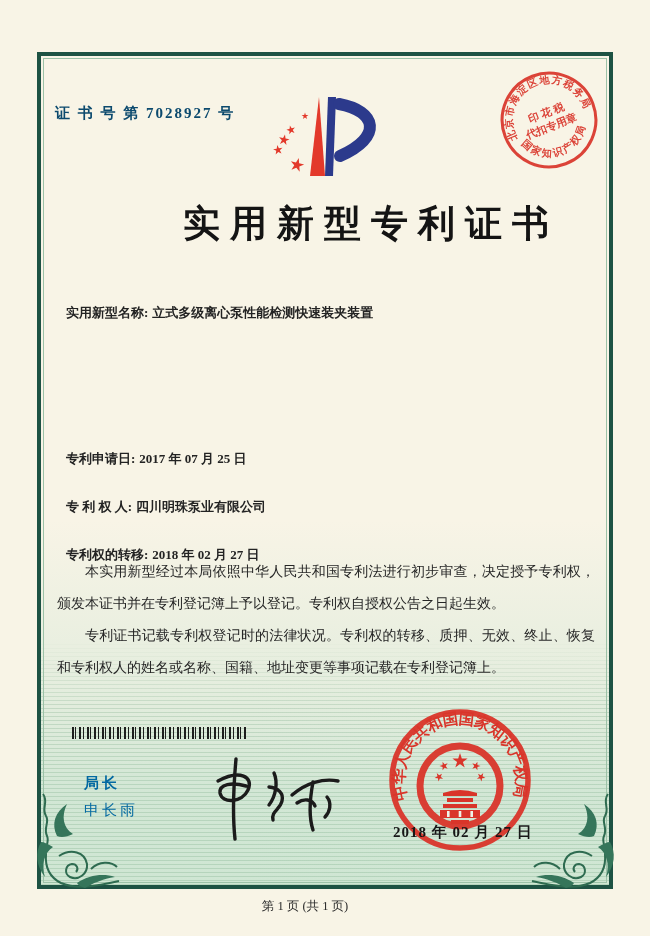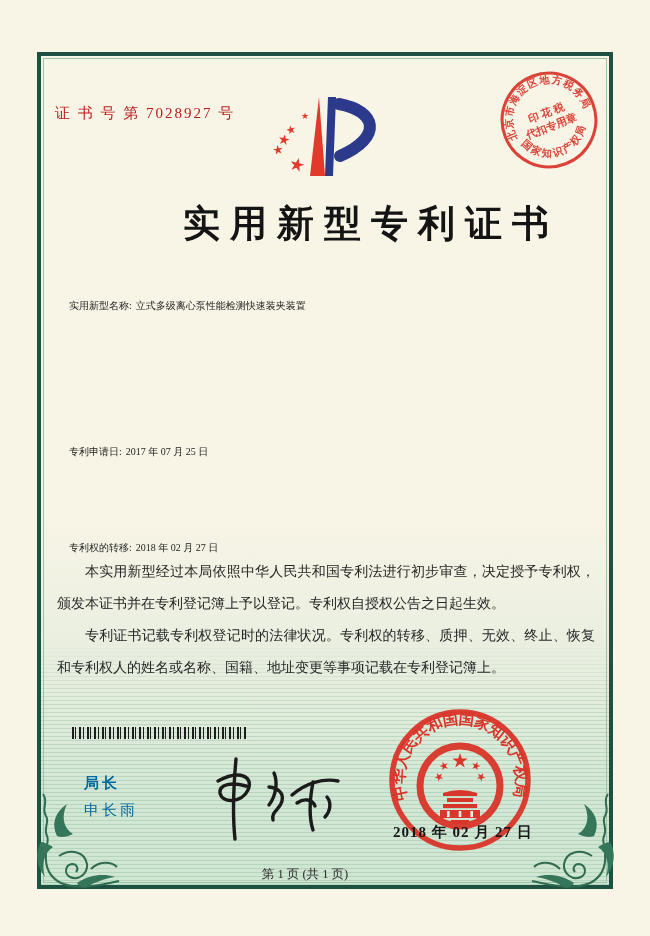--- a/index.html
+++ b/index.html
@@ -25,27 +25,27 @@
   .frame{
     left:37px; top:52px; width:568px; height:829px; z-index:2;
     border:4px solid #1d5243; pointer-events:none;
   }
   .frame-inner{
     position:absolute; inset:2px; border:1px solid #9cc2a8; pointer-events:none;
   }
   
   .z3{z-index:3;}
   .cert-number{
-    left:55px; top:104px; font-size:15px; letter-spacing:2px; color:#b91c1c; font-weight:400;
+    left:55px; top:104px; font-size:15px; letter-spacing:2px; color:#0c4a6e; font-weight:700;
   }
   .title{
     left:37px; top:199px; width:576px; text-align:center;
     font-size:37px; font-weight:700; letter-spacing:10px; color:#141414;padding-left:46px;
   }
-  .field{left:59px; font-size:10px; font-weight:400; color:#232323; white-space:pre;}
+  .field{left:53px; font-size:13px; font-weight:700; color:#232323; white-space:pre;}
   .field .val{margin-left:4px;}
   .paras{
     left:57px; top:556px; width:538px; font-size:14px; line-height:32px;
     color:#262626; text-align:justify;
   }
   .paras p{margin:0; text-indent:2em;}
   .barcode{
     left:72px; top:727px; width:176px; height:12px;
     background:repeating-linear-gradient(90deg,
       #1e1e1e 0 2px, transparent 2px 3px,
@@ -57,21 +57,21 @@
     font-family:"Liberation Sans","DejaVu Sans",sans-serif; color:#0369a1; letter-spacing:3px;}
   .sig-name{left:84px; top:801px; font-size:15px; font-weight:400;
     font-family:"Liberation Sans","DejaVu Sans",sans-serif; color:#0369a1; letter-spacing:3px;}
   .signature{left:180px; top:753px;}
   .big-seal{left:387px; top:707px; width:146px; height:146px;}
   .seal-date{
     left:393px; top:823px; font-size:15px; font-weight:700; letter-spacing:1px; color:#171717; white-space:pre;
   }
   .tax-seal{left:493px; top:64px; width:112px; height:112px; transform:rotate(-21deg); opacity:.92;}
   .footer{
-    left:240px; top:866px; width:130px; text-align:center; font-size:12.5px; color:#2a2a2a; white-space:pre;
+    left:240px; top:898px; width:130px; text-align:center; font-size:12.5px; color:#2a2a2a; white-space:pre;
   }
   .ornament{width:92px; height:102px;}
   .orn-left{left:31px; top:792px;}
   .orn-right{left:528px; top:792px; transform:scaleX(-1);}
   .logo{left:255px; top:85px; width:160px; height:110px;}
 </style>
 </head>
 <body>
 
 <div class="page">
@@ -117,20 +117,23 @@
     <text x="55" y="65" text-anchor="middle" font-size="10.5" fill="#d9352a" font-weight="700">代扣专用章</text>
   </svg>
 
   <div class="abs z3 title">实用新型专利证书</div>
 
   <div class="abs z3 field" style="top:288px">
     <span>实用新型名称:</span><span class="val">立式多级离心泵性能检测快速装夹装置</span>
   </div>
   <div class="abs z3 field" style="top:434px">
     <span>专利申请日:</span><span class="val">2017 年 07 月 25 日</span>
+  </div>
+  <div class="abs z3 field" style="top:482px">
+    <span>专 利 权 人:</span><span class="val">四川明珠泵业有限公司</span>
   </div>
   <div class="abs z3 field" style="top:530px">
     <span>专利权的转移:</span><span class="val">2018 年 02 月 27 日</span>
   </div>
 
   <div class="abs z3 paras">
     <p>本实用新型经过本局依照中华人民共和国专利法进行初步审查，决定授予专利权，颁发本证书并在专利登记簿上予以登记。专利权自授权公告之日起生效。</p>
     <p>专利证书记载专利权登记时的法律状况。专利权的转移、质押、无效、终止、恢复和专利权人的姓名或名称、国籍、地址变更等事项记载在专利登记簿上。</p>
   </div>
 

